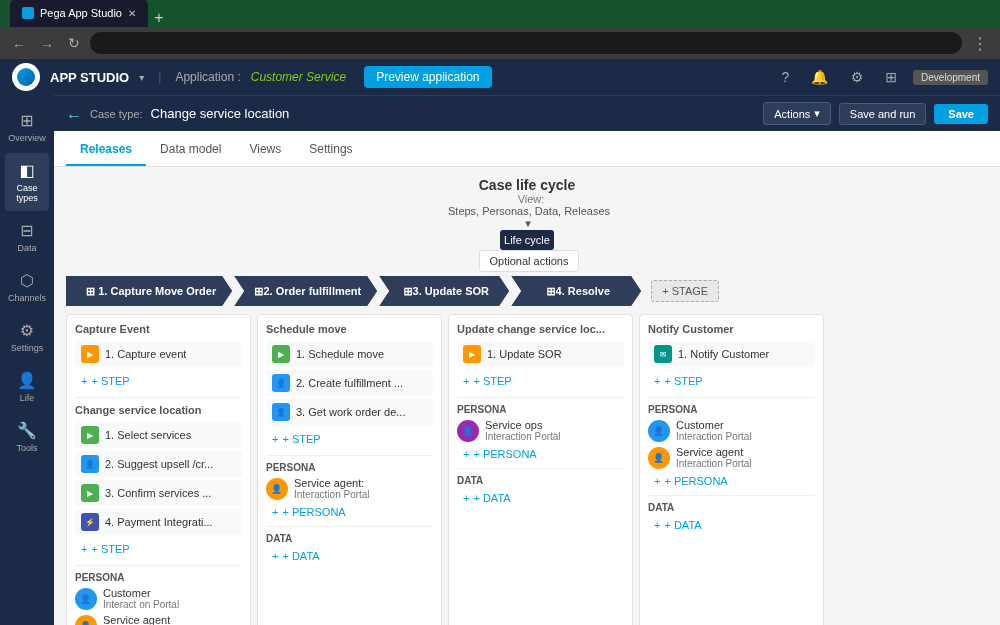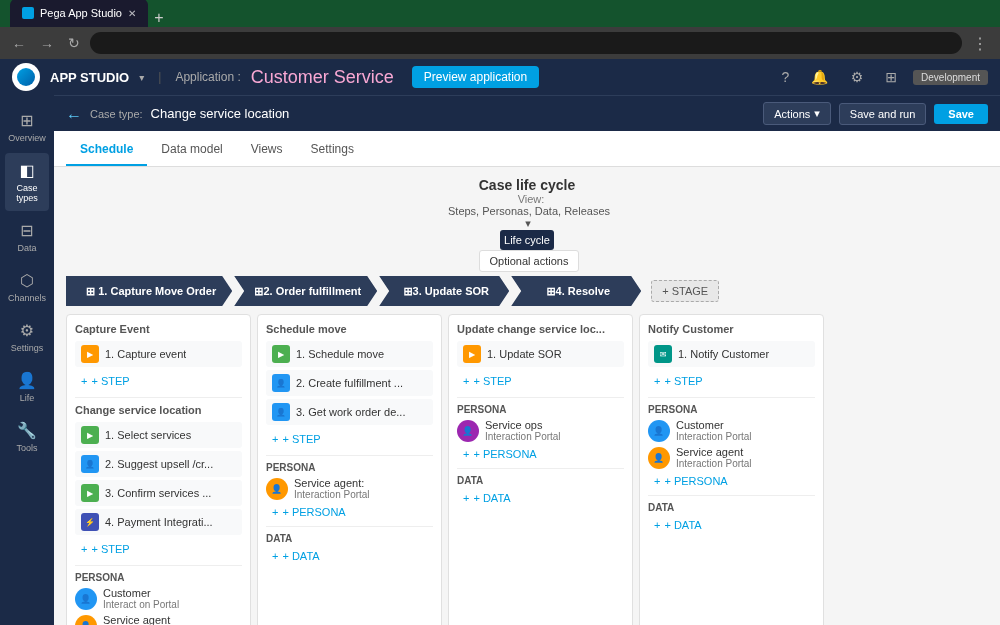--- a/index.html
+++ b/index.html
@@ -18,21 +18,21 @@
     .browser-menu { color: #aaa; font-size: 16px; padding: 0 4px; cursor: pointer; }
 
     
     .app-header { background: #1b2a47; height: 36px; display: flex; align-items: center; padding: 0 12px; gap: 10px; }
     .app-logo { width: 28px; height: 28px; border-radius: 50%; background: #fff; display: flex; align-items: center; justify-content: center; }
     .app-logo-inner { width: 18px; height: 18px; background: linear-gradient(135deg, #00a0e3, #0060a9); border-radius: 50%; }
     .app-studio-label { color: #fff; font-size: 13px; font-weight: 600; }
     .app-studio-arrow { color: #aaa; font-size: 10px; }
     .app-separator { color: #555; margin: 0 4px; }
     .app-subtitle { color: #aaa; font-size: 12px; }
-    .app-link { color: #f9a8d4; font-size: 18px; }
+    .app-link { color: #84cc16; font-size: 12px; font-style: italic; }
     .preview-btn { background: #00a0e3; color: #fff; border: none; border-radius: 4px; padding: 4px 12px; font-size: 12px; cursor: pointer; margin-left: 8px; }
     .header-icon-btn { color: #aaa; font-size: 14px; padding: 0 6px; cursor: pointer; }
     .dev-badge { background: #555; color: #ddd; font-size: 10px; padding: 2px 8px; border-radius: 3px; }
 
     
     .case-header { background: #1b2a47; height: 36px; display: flex; align-items: center; padding: 0 12px; gap: 8px; border-top: 1px solid #2d3d5a; }
     .back-btn { color: #5bc8f5; font-size: 16px; cursor: pointer; }
     .case-title { color: #fff; font-size: 13px; font-weight: 500; }
     .case-header-spacer { flex: 1; }
     .actions-btn { background: #2d3d5a; color: #fff; border: 1px solid #4a5a7a; border-radius: 3px; padding: 4px 10px; font-size: 11px; cursor: pointer; display: flex; align-items: center; gap: 4px; }
@@ -192,21 +192,21 @@
       <button class="actions-btn">
         <span>Actions</span>
         <span>▾</span>
       </button>
       <button class="save-run-btn">Save and run</button>
       <button class="save-btn">Save</button>
     </div>
 
     <div class="tabs-row">
       <div class="tab active">
-        <span>Schedule</span>
+        <span>Releases</span>
       </div>
       <div class="tab">
         <span>Data model</span>
       </div>
       <div class="tab">
         <span>Views</span>
       </div>
       <div class="tab">
         <span>Settings</span>
       </div>

